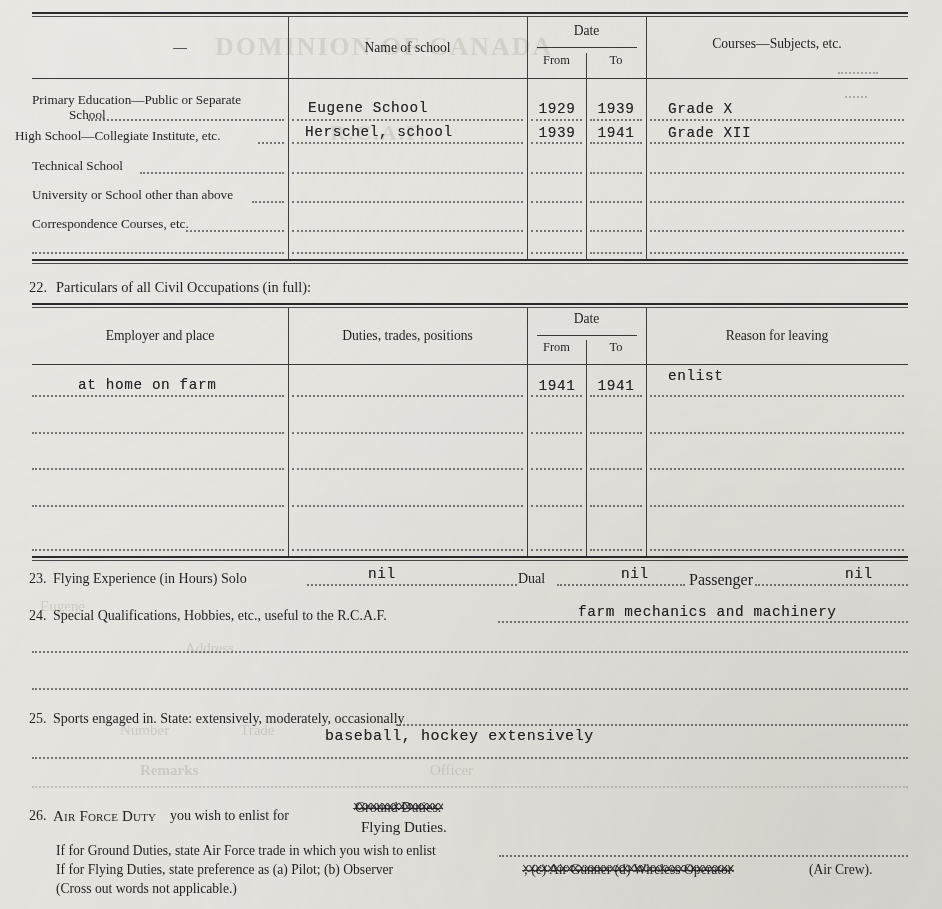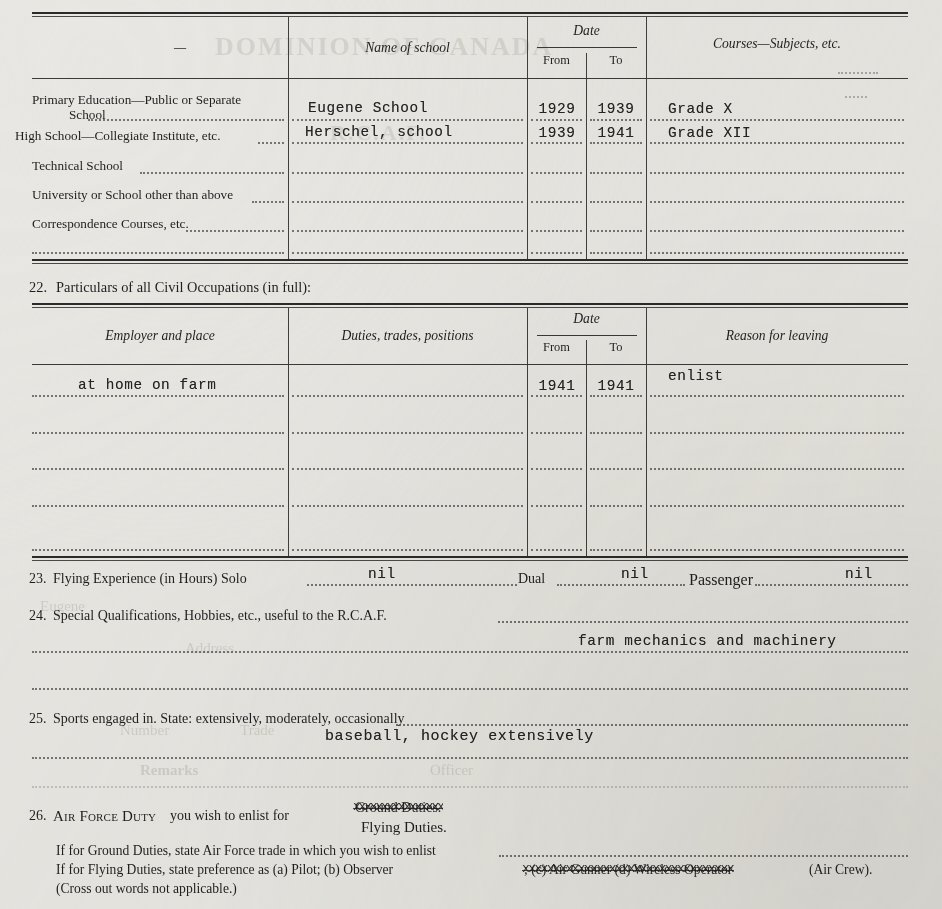--- a/index.html
+++ b/index.html
@@ -55,21 +55,21 @@
 
   
   .pf {
     font-family: "Liberation Serif", serif;
     font-size: 13.2px;
     color: #1f1f1f;
     line-height: 1.12;
     white-space: nowrap;
   }
   .pf-sm { font-size: 12.4px; }
-  .pf-hdr { font-size: 13.6px; font-style: italic; }
+  .pf-hdr { font-size: 13.6px; }
   .smallcaps {
     font-variant: small-caps;
     letter-spacing: .2px;
   }
 
   
   .tw {
     font-family: "Liberation Mono", "DejaVu Sans Mono", monospace;
     font-size: 14.4px;
     letter-spacing: .6px;
@@ -274,21 +274,21 @@
   <div class="lyr pf" style="left:518px; top:571px; font-size:14px;">Dual</div>
   <div class="lyr dots" style="left:557px; top:584px; width:128px;"></div>
   <div class="lyr tw" style="left:621px; top:566px;">nil</div>
   <div class="lyr pf" style="left:689px; top:571px; font-size:16px;">Passenger</div>
   <div class="lyr dots" style="left:755px; top:584px; width:153px;"></div>
   <div class="lyr tw" style="left:845px; top:566px;">nil</div>
 
   <div class="lyr pf" style="left:29px; top:608px; font-size:14px;">24.</div>
   <div class="lyr pf" style="left:53px; top:608px; font-size:14px;">Special Qualifications, Hobbies, etc., useful to the R.C.A.F.</div>
   <div class="lyr dots" style="left:498px; top:621px; width:410px;"></div>
-  <div class="lyr tw" style="left:578px; top:604px;margin-top:29px;">farm mechanics and machinery</div>
+  <div class="lyr tw" style="left:578px; top:604px;">farm mechanics and machinery</div>
 
   <div class="lyr dots" style="left:32px; top:651px; width:876px;"></div>
   <div class="lyr dots" style="left:32px; top:688px; width:876px;"></div>
 
   <div class="lyr pf" style="left:29px; top:711px; font-size:14px;">25.</div>
   <div class="lyr pf" style="left:53px; top:711px; font-size:14px;">Sports engaged in.   State: extensively, moderately, occasionally</div>
   <div class="lyr dots" style="left:396px; top:724px; width:512px;"></div>
   <div class="lyr tw" style="left:325px; top:728px; font-size:15px;">baseball, hockey extensively</div>
   <div class="lyr dots" style="left:32px; top:757px; width:876px;"></div>
   <div class="lyr dots" style="left:32px; top:786px; width:876px; opacity:.25;"></div>

